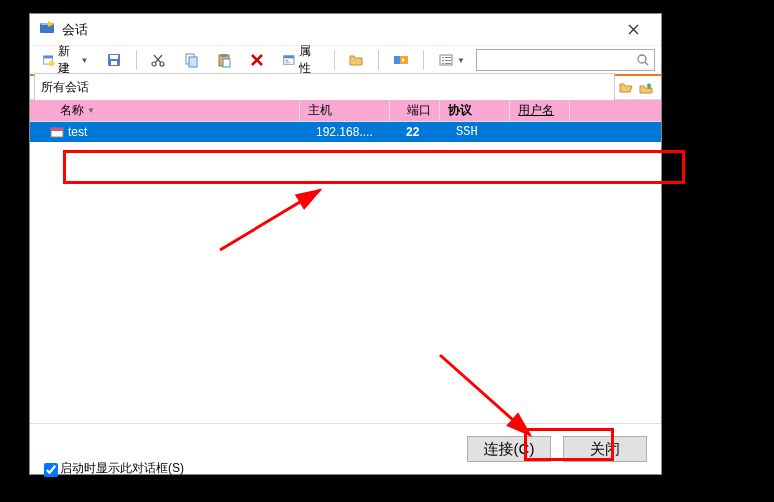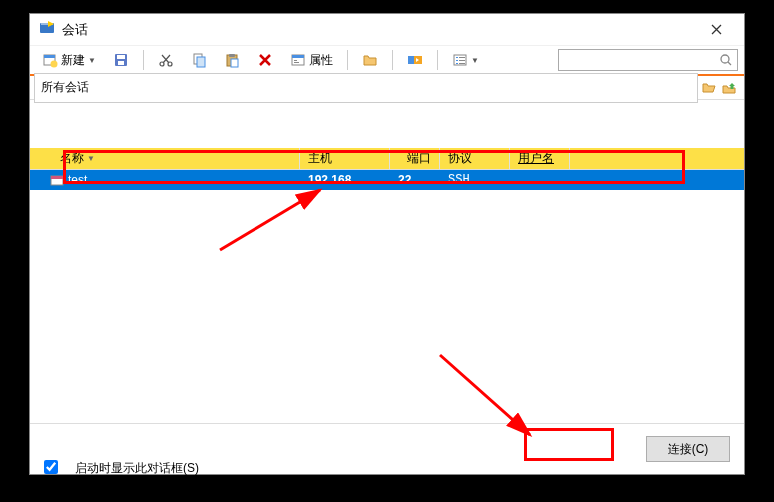--- a/index.html
+++ b/index.html
@@ -1,54 +1,54 @@
 <!DOCTYPE html>
 <html><head>
   <meta charset="utf-8">
   <style>
     * { box-sizing: border-box; margin: 0; padding: 0; }
     body { font-family: "Microsoft YaHei", "Segoe UI", sans-serif; font-size: 12px; background: #000; width: 774px; height: 502px; position: relative; }
-    .window { position: absolute; left: 29px; top: 13px; width: 716px; height: 462px; background: #fff; border: 1px solid #888; display: flex; flex-direction: column; }
+    .window { position: absolute; left: 29px; top: 13px; width: 633px; height: 462px; background: #fff; border: 1px solid #888; display: flex; flex-direction: column; }
     .titlebar { height: 32px; display: flex; align-items: center; padding: 0 8px; border-bottom: 1px solid #f0f0f0; }
     .titlebar .icon-app { margin-right: 6px; }
     .titlebar .title { flex: 1; font-size: 13px; }
     .titlebar .close { width: 40px; height: 28px; display: flex; align-items: center; justify-content: center; cursor: pointer; font-size: 14px; }
     .toolbar { height: 30px; display: flex; align-items: center; padding: 2px 6px; gap: 5px; border-bottom: 2px solid #f97316; }
     .tb-btn { display: flex; align-items: center; gap: 3px; padding: 3px 5px; cursor: pointer; border: 1px solid transparent; }
     .tb-sep { width: 1px; height: 20px; background: #ccc; margin: 0 3px; }
     .dropdown-arrow { font-size: 8px; color: #555; }
     .search-box { margin-left: auto; width: 180px; height: 22px; border: 1px solid #aaa; background: #fff; display: flex; align-items: center; padding: 0 4px; }
     .search-box input { border: none; outline: none; flex: 1; font-size: 12px; }
     .pathbar { height: 24px; display: flex; align-items: center; padding: 2px 4px; border-bottom: 1px solid #ddd; }
     .pathbar .path-text { flex: 1; border: 1px solid #ccc; height: 20px; padding: 14px 6px; background: #fff; display: flex; align-items: center; }
     .pathbar .path-icons { display: flex; gap: 2px; padding: 0 2px; }
     .pathbar .path-icon { width: 18px; height: 18px; display: flex; align-items: center; justify-content: center; cursor: pointer; }
-    .columns { height: 22px; display: flex; border-bottom: 1px solid #ddd; background: #fde047; position: relative; margin-top: 48px; }
+    .columns { height: 22px; display: flex; border-bottom: 1px solid #ddd; background: #f9a8d4; position: relative; }
     .col-h { padding: 3px 8px; border-right: 1px solid #e0e0e0; display: flex; align-items: center; gap: 3px; cursor: pointer; }
     .col-h .sort-arrow { font-size: 8px; color: #666; }
     .col-name { width: 270px; padding-left: 30px; }
     .col-host { width: 90px; text-align: right; }
     .col-port { width: 50px; justify-content: flex-end; }
-    .col-proto { width: 70px; }
+    .col-proto { width: 70px; font-weight: bold; }
     .col-user { width: 60px; text-decoration: underline; }
     .col-desc { flex: 1; }
     .listview { flex: 1; background: #fff; border-bottom: 1px solid #ddd; overflow: hidden; position: relative; }
     .row { height: 20px; display: flex; align-items: center; cursor: pointer; }
     .row.selected { background: #0078d7; color: #fff; }
-    .row .cell { padding: 0 8px; white-space: nowrap; overflow: hidden; text-overflow: ellipsis; }
+    .row .cell { padding: 0 16px; white-space: nowrap; overflow: hidden; text-overflow: ellipsis; }
     .row .c-name { width: 270px; padding-left: 20px; display: flex; align-items: center; gap: 4px; }
-    .row .c-host { width: 90px; font-weight: bold; }
+    .row .c-host { width: 90px; }
     .row .c-port { width: 50px; font-weight: bold; }
     .row .c-proto { width: 70px; font-family: Liberation Mono, monospace; }
     .row .c-user { width: 60px; }
     .row .c-desc { flex: 1; }
     .bottombar { height: 50px; display: flex; align-items: center; padding: 8px 14px; gap: 12px; }
-    .checkbox-wrap { display: flex; align-items: flex-start; gap: 17px; cursor: pointer; margin-top: 39px; }
+    .checkbox-wrap { display: flex; align-items: flex-end; gap: 2px; cursor: pointer; margin-top: 39px; }
     .checkbox-wrap input { width: 14px; height: 14px; }
-    .btn { width: 84px; height: 26px; border: 1px solid #adadad; background: #e1e1e1; cursor: pointer; font-family: inherit; font-size: 12px; }
+    .btn { width: 84px; height: 26px; border: 1px solid #adadad; background: #e1e1e1; cursor: pointer; font-family: inherit; font-size: 15px; }
     .spacer { flex: 1; }
     
     .annot-box { position: absolute; border: 3px solid #ff0000; pointer-events: none; }
     .annot-arrow { position: absolute; pointer-events: none; }
   </style>
 </head>
 <body>
 
 <div class="window">
 
@@ -211,20 +211,21 @@
     </div>
   </div>
 
   <div class="bottombar">
     <label class="checkbox-wrap">
       <input type="checkbox" checked="" style="">
       <span>启动时显示此对话框(S)</span>
     </label>
     <div class="spacer"></div>
     <button class="btn">连接(C)</button>
+    <button class="btn">关闭</button>
   </div>
 
 </div>
 
 <div class="annot-box" style="left:63px; top:150px; width:622px; height:34px;"></div>
 <div class="annot-box" style="left:524px; top:428px; width:90px; height:33px;"></div>
 
 <svg class="annot-arrow" style="left:210px; top:180px;" width="130" height="80">
   <defs>
       <marker id="ah1" markerWidth="10" markerHeight="10" refX="8" refY="3" orient="auto">

